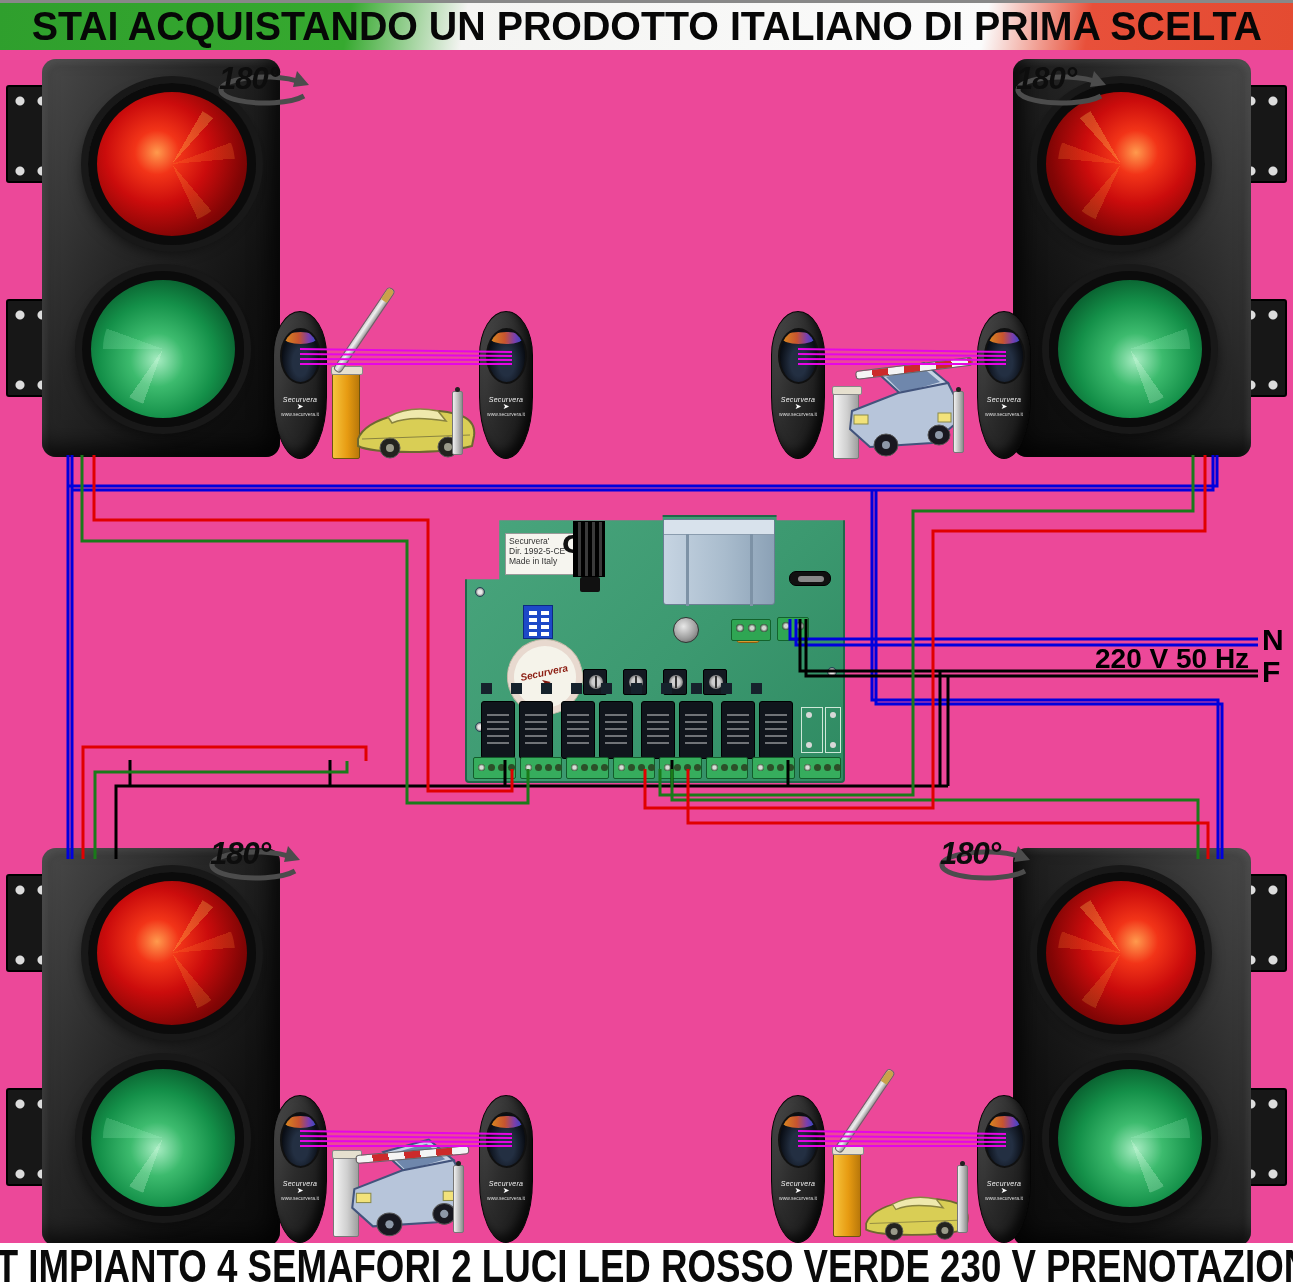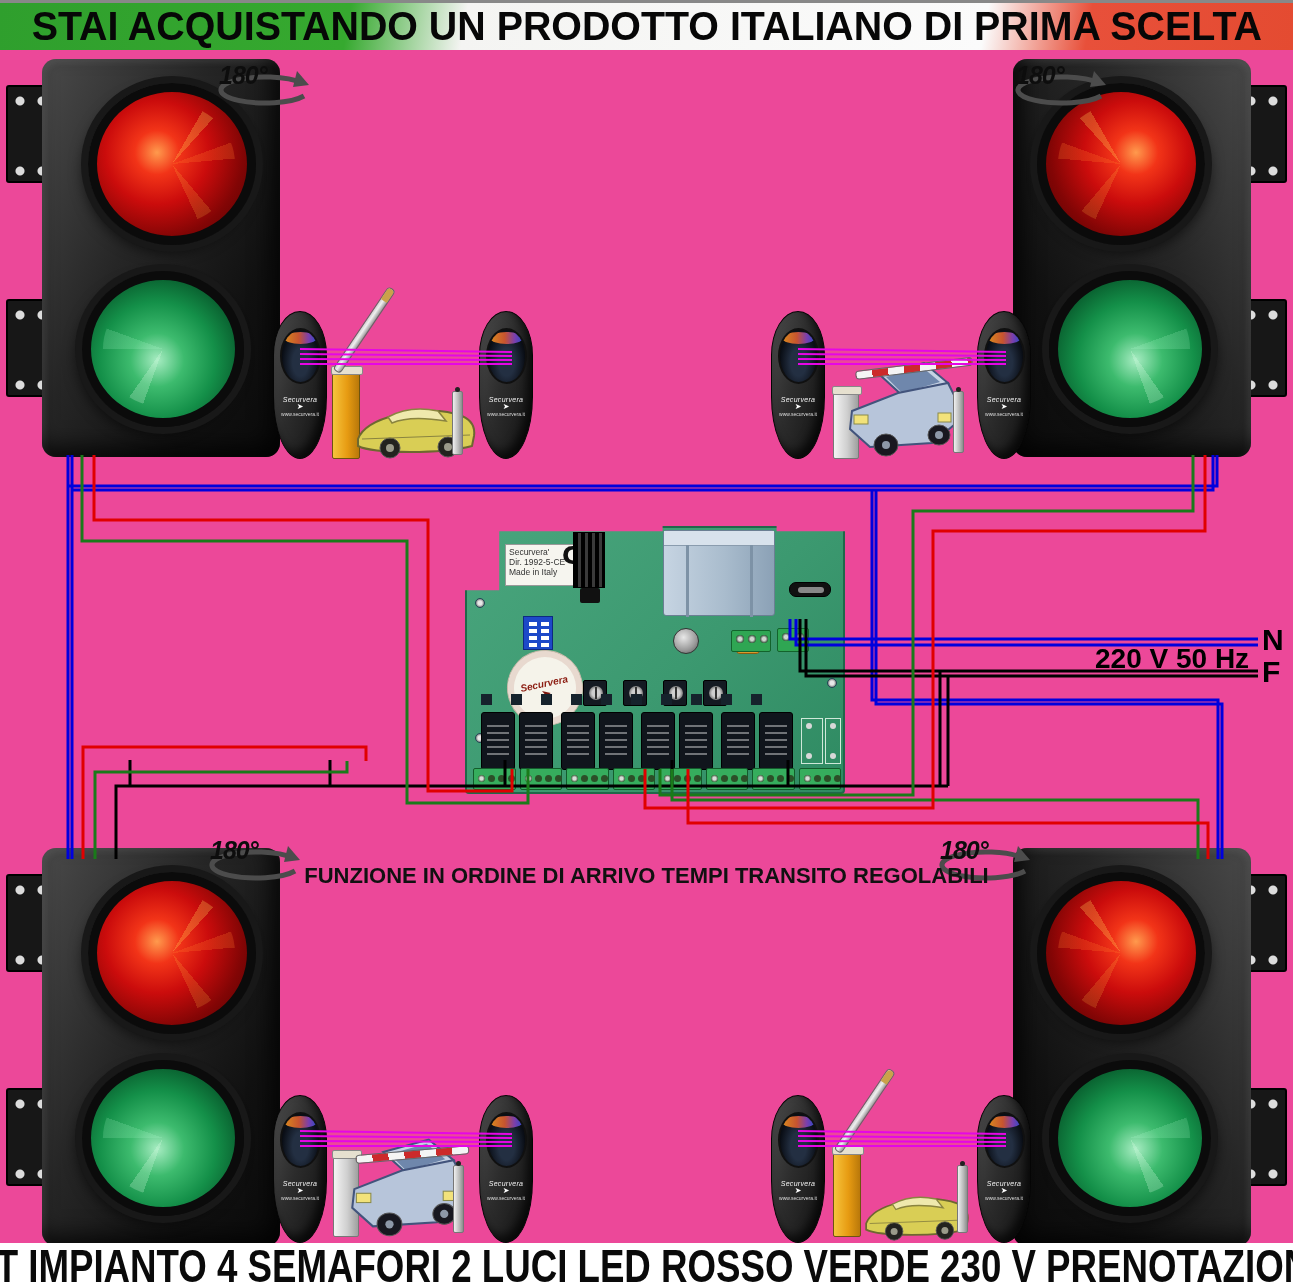--- a/index.html
+++ b/index.html
@@ -51,21 +51,21 @@
   .tl .lamp.green{left:40px;top:212px;width:162px;height:156px;
     background:radial-gradient(circle at 46% 58%,#a7ecc2 0%,#3dbb6e 24%,#149049 52%,#07562a 80%,#03361b 100%);}
   .tl .lamp.green::after{content:"";position:absolute;inset:8%;border-radius:50%;
     background:conic-gradient(from 200deg,rgba(220,255,230,.25) 0 15deg,transparent 15deg 70deg,
       rgba(180,255,210,.18) 70deg 90deg,transparent 90deg 360deg);}
   .tl.mirror{transform:scaleX(-1);}
 
   
   .badge{position:absolute;width:116px;height:54px;}
   .badge svg{position:absolute;left:0;top:8px;}
-  .badge span{position:absolute;left:14px;top:0px;font-size:25px;font-weight:bold;
+  .badge span{position:absolute;left:14px;top:0px;font-size:31px;font-weight:bold;
     font-style:italic;color:#0d0d0d;letter-spacing:-1px;}
 
   
   .pc{position:absolute;width:54px;height:148px;}
   .pc-body{position:absolute;inset:0;background:linear-gradient(105deg,#4b4b4b 0%,#2c2c2c 45%,#121212 100%);
     border-radius:27px 27px 27px 27px / 44px 44px 62px 62px;border:1px solid #050505;
     box-shadow:inset -5px -6px 10px rgba(0,0,0,.7);}
   .pc-lens{position:absolute;left:6px;top:16px;width:41px;height:56px;border-radius:50%;
     background:radial-gradient(ellipse at 50% 62%,#232f42 30%,#0a0e16 70%,#05070b 100%);
     border:2px solid #101010;overflow:hidden;}
@@ -89,21 +89,21 @@
     background:#caa24a;border-radius:0 4px 4px 0;}
   .arm.striped{background:repeating-linear-gradient(90deg,#f4f4f4 0 16px,#cc2a2a 16px 32px);
     transform-origin:left bottom;}
   .bollard{position:absolute;width:11px;background:linear-gradient(90deg,#f0f0f0,#b9b9b9 60%,#8d8d8d);
     border:1px solid #777;border-radius:2px;}
   .bollard::before{content:"";position:absolute;left:2px;top:-5px;width:5px;height:5px;
     background:#222;border-radius:50%;}
   .carsvg{position:absolute;}
 
   
-  .pcb{position:absolute;left:465px;top:523px;width:380px;height:268px;
+  .pcb{position:absolute;left:465px;top:512px;width:380px;height:268px;
     background:linear-gradient(135deg,#49a57d,#3c9970 55%,#2f8a62);
     border:2px solid #20684a;border-radius:4px;
     clip-path:polygon(0 24%,9% 24%,9% 2%,52% 2%,52% 0,82% 0,82% 2%,100% 2%,100% 100%,0 100%);}
   .pcb .hole{position:absolute;width:10px;height:10px;border-radius:50%;
     background:radial-gradient(circle,#e8e8e8 35%,#8a8a8a 70%);border:1px solid #245;}
   .pcb-label{position:absolute;left:38px;top:16px;width:100px;height:42px;background:#f6f5ef;
     border:1px solid #999;padding:2px 3px;color:#333;font-size:8.5px;line-height:10px;}
   .ce{position:absolute;right:2px;top:6px;font-size:24px;font-weight:bold;color:#111;
     letter-spacing:3px;font-family:"DejaVu Sans",sans-serif;}
   .heatsink{position:absolute;left:106px;top:4px;width:32px;height:56px;
@@ -484,19 +484,18 @@
         <line x1="798" y1="1133" x2="1006" y2="1135"></line>
       <line x1="798" y1="1138" x2="1006" y2="1139"></line>
         <line x1="798" y1="1143" x2="1006" y2="1143"></line>
     </g>
   </svg>
 
   <div class="vlabel v220">220 V 50 Hz</div>
   <div class="vlabel vN">N</div>
   <div class="vlabel vF">F</div>
 
-  <div class="funzione">FUNZIONE IN ORDINE DI ARRIVO TEMPI TRANSITO REGOLABILI</div>
 
   <div class="footer">
     <span>KIT IMPIANTO 4 SEMAFORI 2 LUCI LED ROSSO VERDE 230 V PRENOTAZIONE</span>
   </div>
 
 </div>
 
 </body></html>

